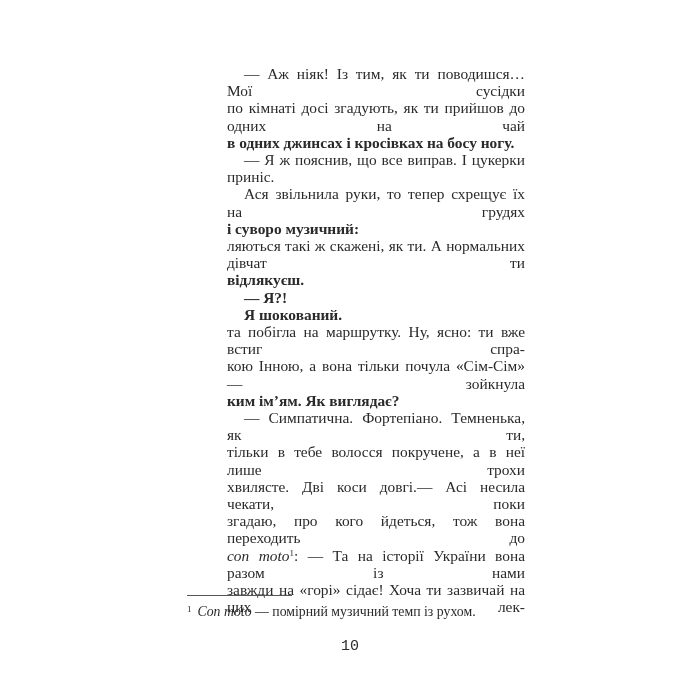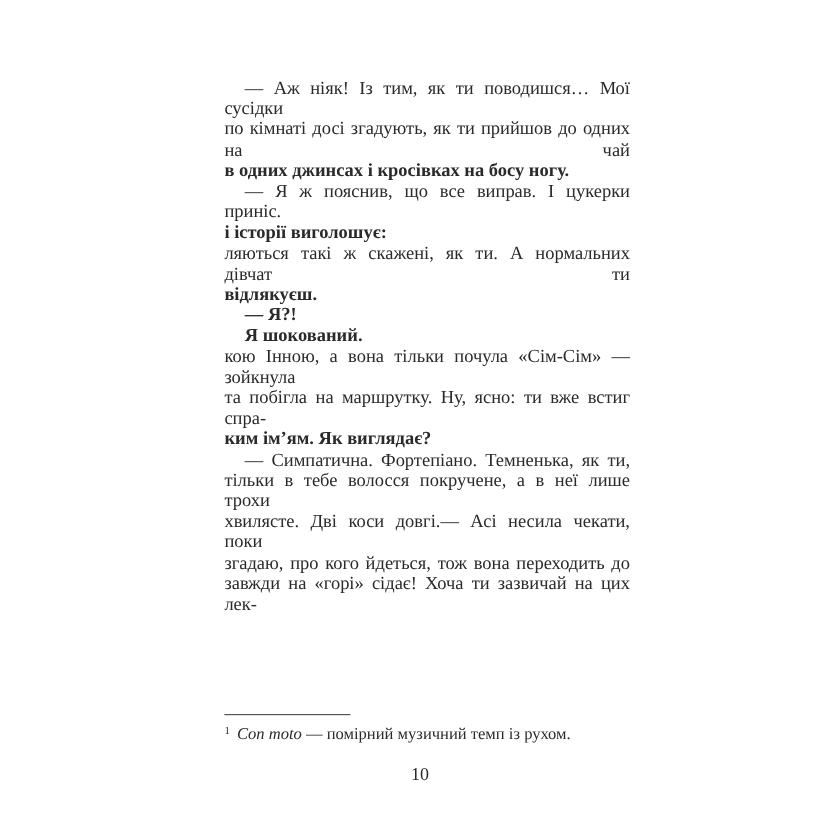--- a/index.html
+++ b/index.html
@@ -3,77 +3,79 @@
 <meta charset="utf-8">
 <style>
   html, body { margin: 0; padding: 0; background: #ffffff; }
   body { width: 700px; height: 700px; position: relative; overflow: hidden; }
   .page {
     position: absolute; left: 187px; top: 65px; width: 338px;
     font-family: "Liberation Serif", "DejaVu Serif", serif;
     font-size: 15.4px; line-height: 17.2px; color: #2a2a2a;
   }
   .p { margin: 0; text-align: justify; text-indent: 17px; }
-  .p span.line { display: block; text-align: justify; text-align-last: justify; }
+  .p span.line { display: block; text-align: justify; text-align-last: justify; margin-left: 40px; }
   .p span.line.last { text-align-last: left; font-weight: bold; }
   i { font-style: italic; }
   sup { font-size: 9px; line-height: 0; vertical-align: 5px; }
   .footnote-rule {
     position: absolute; left: 187px; top: 595px; width: 105px; height: 0;
     border-top: 1px solid #555555;
   }
   .footnote {
     position: absolute; left: 187px; top: 601px; width: 338px;
     font-family: "Liberation Serif", "DejaVu Serif", serif;
     font-size: 13.8px; line-height: 16px; color: #2a2a2a;
   }
   .footnote .num { font-size: 9px; vertical-align: 4px; margin-right: 6px; }
   .page-number {
     position: absolute; left: 0; width: 700px; top: 638px; text-align: center;
-    font-family: Liberation Serif, serif;
+    font-family: Liberation Mono, monospace;
     font-size: 15px; color: #2a2a2a;
   }
 </style>
 </head>
 <body>
 
 <div class="page">
   <p class="p">
     <span class="line">— Аж ніяк! Із тим, як ти поводишся… Мої сусідки</span>
     <span class="line" style="text-indent:0">по кімнаті досі згадують, як ти прийшов до одних на чай</span>
     <span class="line last" style="text-indent:0">в одних джинсах і кросівках на босу ногу.</span>
   </p>
   <p class="p">
     <span class="line">— Я ж пояснив, що все виправ. І цукерки приніс.</span>
   </p>
   <p class="p">
-    <span class="line last" style="text-indent:0">і історії виголошує:</span>
+    <span class="line">Ася звільнила руки, то тепер схрещує їх на грудях</span>
+    <span class="line last" style="text-indent:0">і суворо музичний:</span>
   </p>
   <p class="p">
     <span class="line" style="text-indent:0">ляються такі ж скажені, як ти. А нормальних дівчат ти</span>
     <span class="line last" style="text-indent:0">відлякуєш.</span>
   </p>
   <p class="p">
     <span class="line last">— Я?!</span>
   </p>
   <p class="p">
     <span class="line last">Я шокований.</span>
   </p>
   <p class="p">
+    <span class="line" style="text-indent:0">та побігла на маршрутку. Ну, ясно: ти вже встиг спра-</span>
     <span class="line" style="text-indent:0">кою Інною, а вона тільки почула «Сім-Сім» — зойкнула</span>
-    <span class="line" style="text-indent:0">та побігла на маршрутку. Ну, ясно: ти вже встиг спра-</span>
   </p>
   <p class="p">
     <span class="line last" style="text-indent:0">ким ім’ям. Як виглядає?</span>
   </p>
   <p class="p">
     <span class="line">— Симпатична. Фортепіано. Темненька, як ти,</span>
     <span class="line" style="text-indent:0">тільки в тебе волосся покручене, а в неї лише трохи</span>
     <span class="line" style="text-indent:0">хвилясте. Дві коси довгі.— Асі несила чекати, поки</span>
     <span class="line" style="text-indent:0">згадаю, про кого йдеться, тож вона переходить до</span>
+    <span class="line" style="text-indent:0"><i>con moto</i><sup>1</sup><span>: — Та на історії України вона разом із нами</span></span>
     <span class="line" style="text-indent:0">завжди на «горі» сідає! Хоча ти зазвичай на цих лек-</span>
 
   </p>
 
 </div>
 
 <div class="footnote-rule"></div>
 <div class="footnote">
   <span class="num">1</span><i>Con moto</i><span> — помірний музичний темп із рухом.</span>
 </div>

